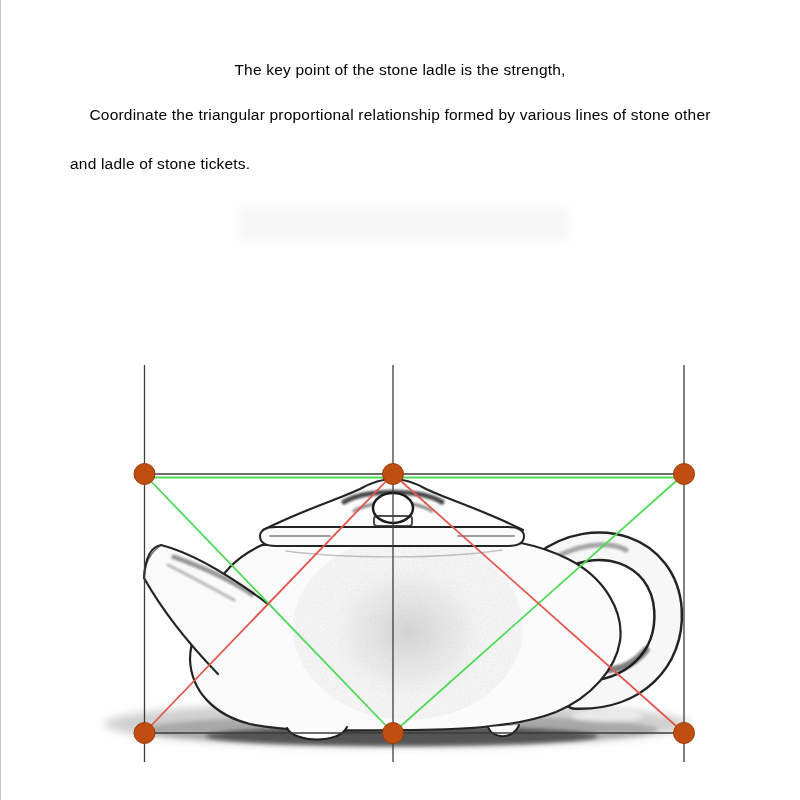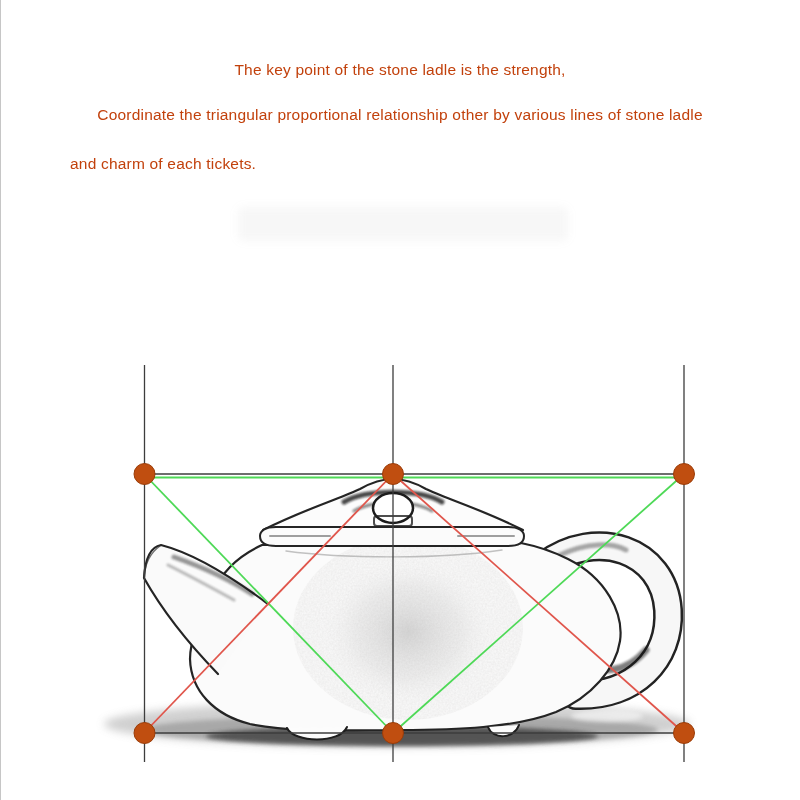--- a/index.html
+++ b/index.html
@@ -2,40 +2,40 @@
 <html><head>
 <meta charset="utf-8">
 <style>
   html,body{margin:0;padding:0;}
   body{
     width:800px;height:800px;position:relative;overflow:hidden;
     background:#ffffff;
     font-family:"Liberation Sans",sans-serif;
   }
   .edge-line{position:absolute;left:0;top:0;width:1px;height:800px;background:#c6c6c6;}
-  .cap{position:absolute;color:#c2410c;font-size:15.5px;letter-spacing:.2px;white-space:nowrap;}
+  .cap{position:absolute;color:#000000;font-size:15.5px;letter-spacing:.2px;white-space:nowrap;}
   .cap.center{left:0;width:100%;text-align:center;}
   #cap1{top:61px;}
   #cap2{top:106px;}
   #cap3{left:70px;top:151px;line-height:26px;}
   .ghost{
     position:absolute;left:238px;top:207px;width:330px;height:34px;
     background:rgba(140,140,140,0.07);filter:blur(4px);border-radius:6px;
   }
   #diagram-svg{position:absolute;left:0;top:0;}
 </style>
 </head>
 <body>
 
 <div class="edge-line"></div>
 
 <div id="cap1" class="cap center">The key point of the stone ladle is the strength,</div>
-<div id="cap2" class="cap center">Coordinate the triangular proportional relationship other by various lines of stone ladle</div>
+<div id="cap2" class="cap center">Coordinate the triangular proportional relationship formed by various lines of stone other</div>
 <div id="cap3" class="cap">
-  <div>and charm of each tickets.</div>
+  <div>and ladle of stone tickets.</div>
 </div>
 
 <div class="ghost"></div>
 
 <svg id="diagram-svg" width="800" height="800" viewBox="0 0 800 800">
   <defs>
     <filter id="soft4" x="-40%" y="-200%" width="180%" height="500%">
         <feGaussianBlur stdDeviation="4"></feGaussianBlur>
       </filter>
     <filter id="soft2" x="-40%" y="-200%" width="180%" height="500%">

